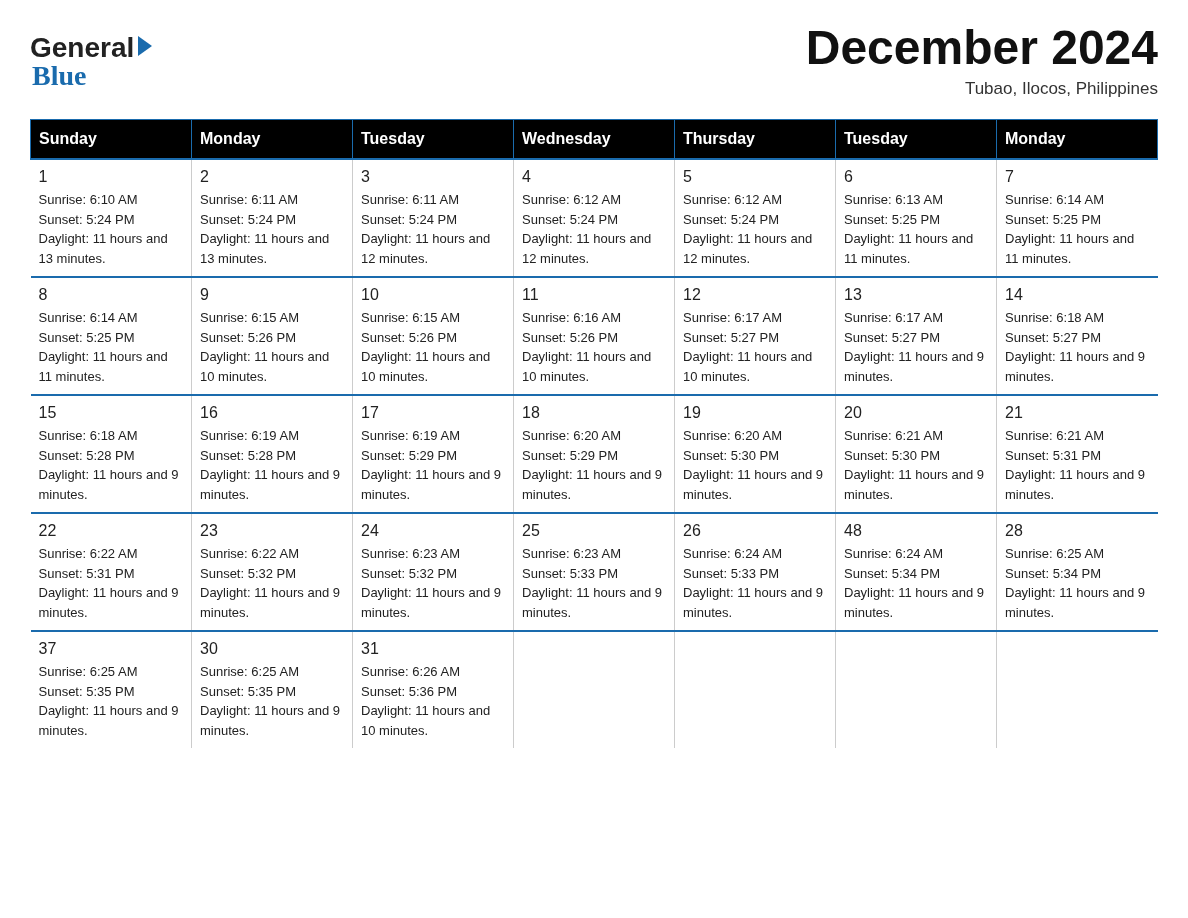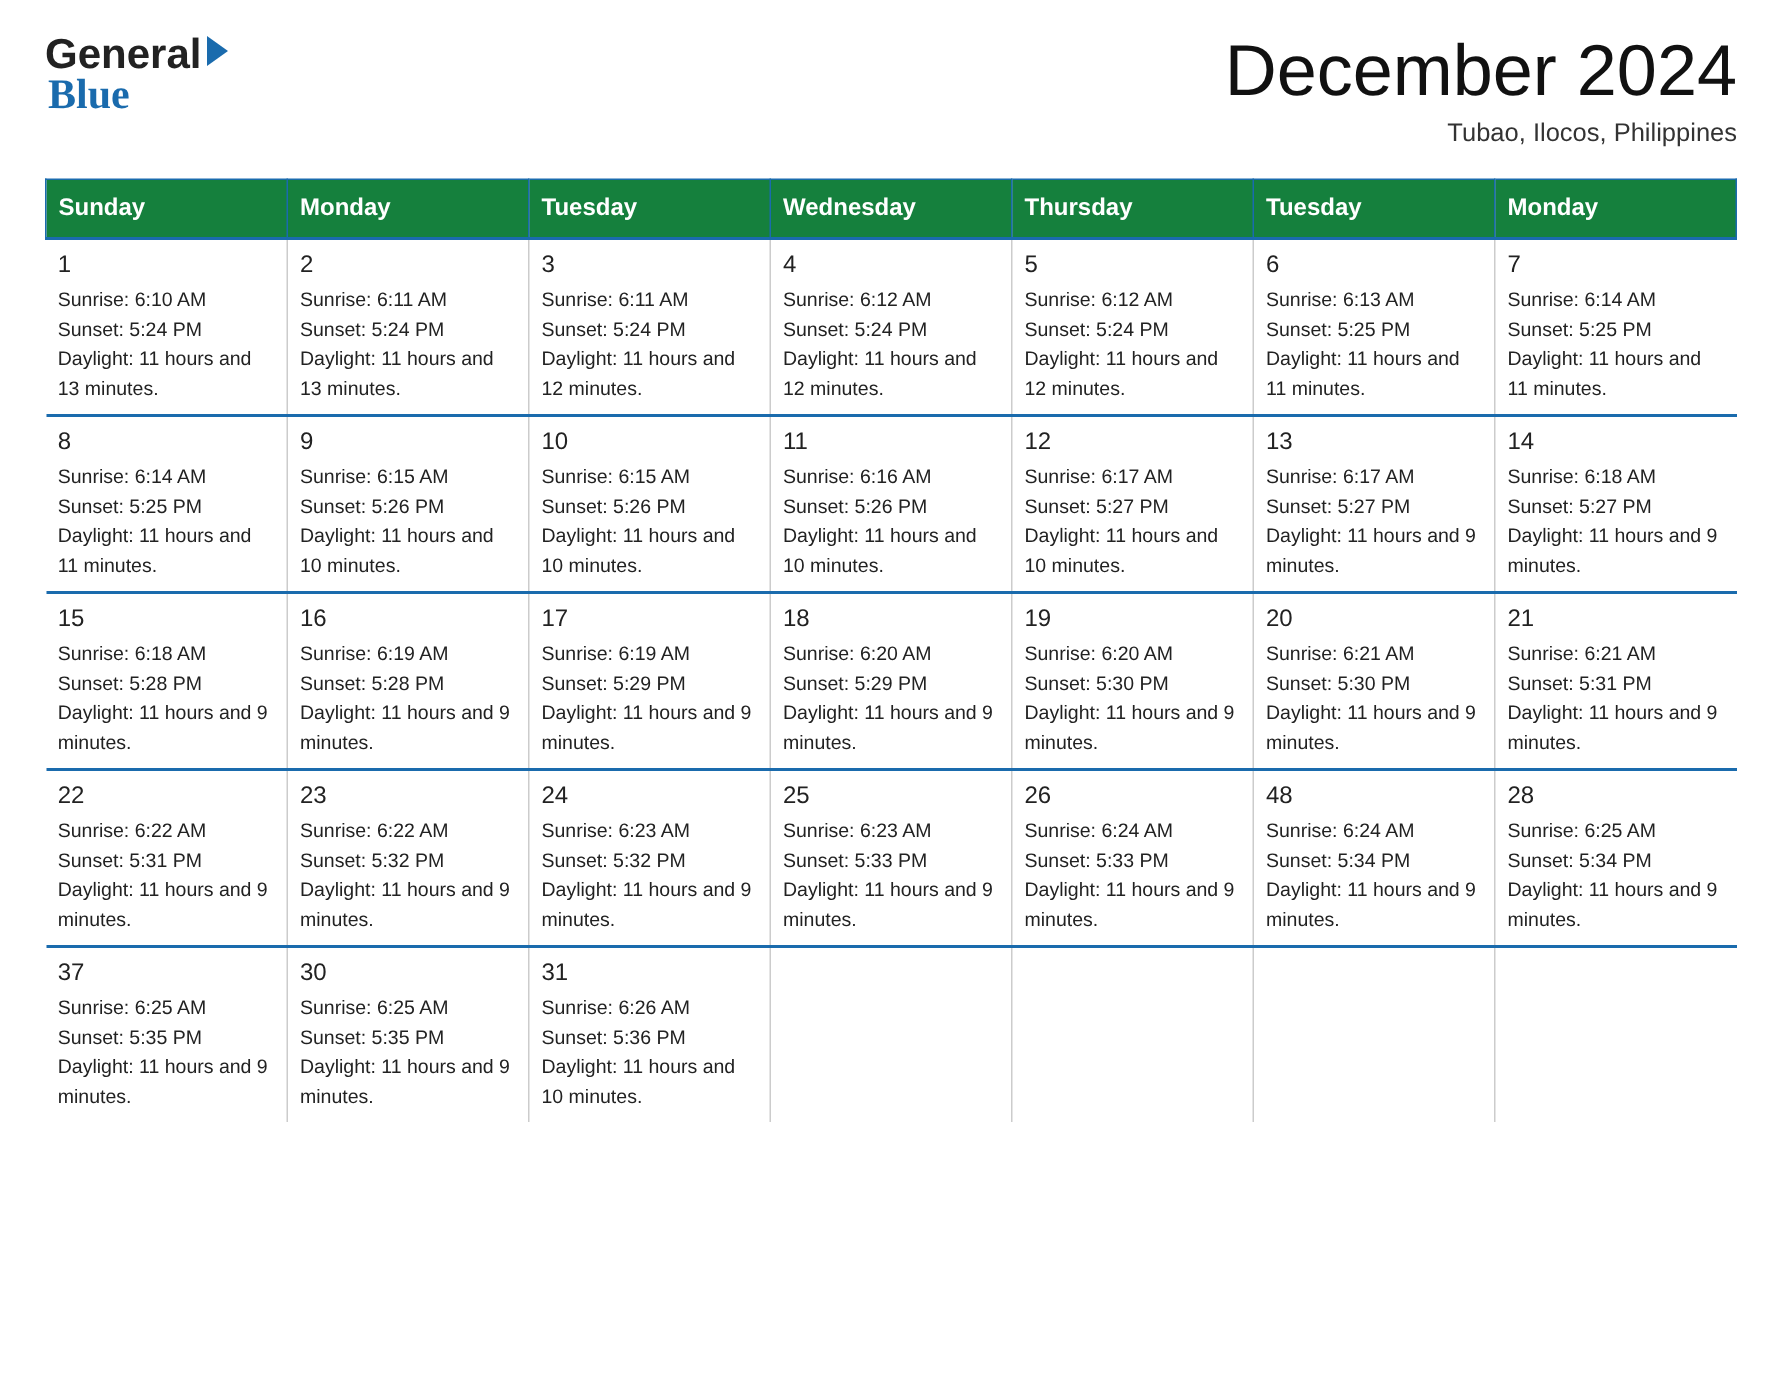--- a/index.html
+++ b/index.html
@@ -13,20 +13,21 @@
     .header {
       display: flex;
       justify-content: space-between;
       align-items: flex-start;
       margin-bottom: 20px;
     }
     .logo {
       display: flex;
       flex-direction: column;
       align-items: flex-start;
+      margin-top: 12px;
     }
     .logo-top {
       display: flex;
       align-items: center;
     }
     .logo-general {
       font-size: 28px;
       font-weight: bold;
       color: #222;
     }
@@ -45,35 +46,35 @@
       color: #1a6bad;
       margin-top: -4px;
       margin-left: 2px;
       font-family: Liberation Serif, serif;
     }
     .title-section {
       text-align: right;
     }
     .month-title {
       font-size: 48px;
-      font-weight: normal;
+      font-weight: bold;
       color: #111;
     }
     .location-title {
       font-size: 17px;
       color: #333;
       margin-top: 4px;
     }
     table {
       width: 100%;
       border-collapse: collapse;
       table-layout: fixed;
     }
     thead tr {
-      background-color: #15803d;
+      background-color: #000000;
       border-radius: 19px;
     }
     thead th {
       color: #fff;
       font-size: 16px;
       font-weight: bold;
       padding: 10px 8px;
       text-align: left;
       border: 1px solid #1a6bad;
     }

